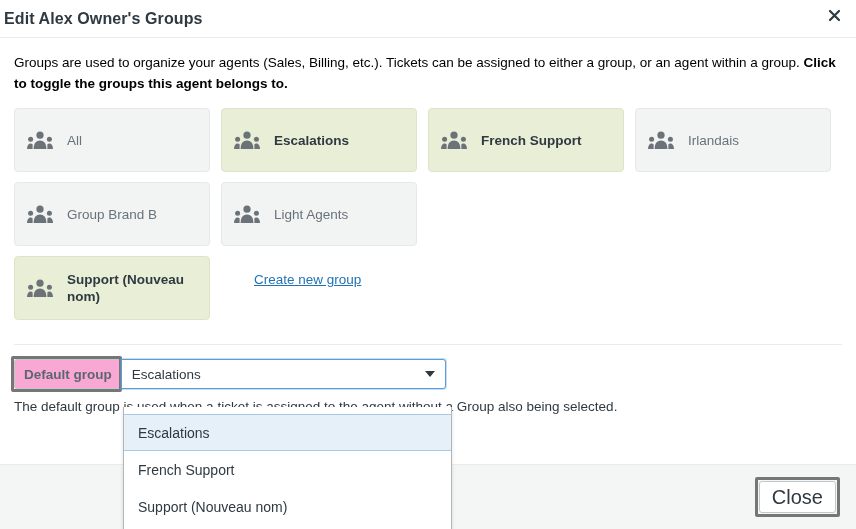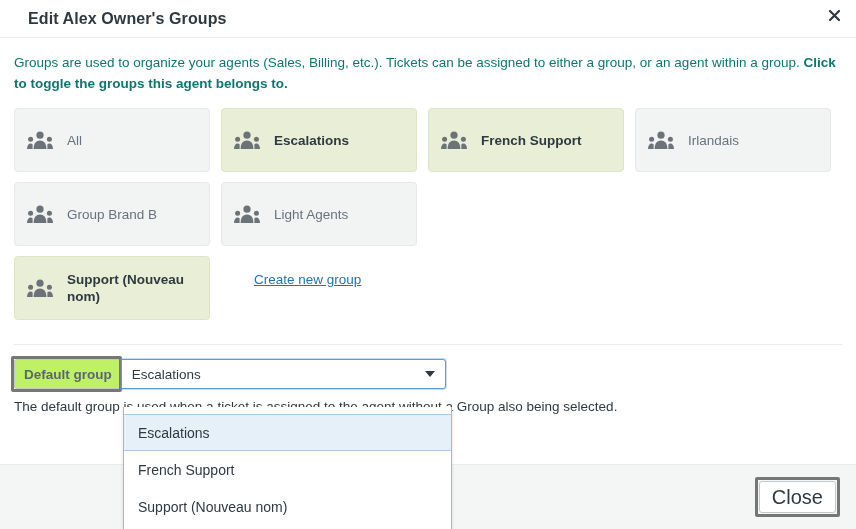--- a/index.html
+++ b/index.html
@@ -27,21 +27,21 @@
   }
 
   
   .modal-header {
     position: relative;
     height: 38px;
     flex: 0 0 38px;
     border-bottom: 1px solid #e9ebed;
     display: flex;
     align-items: center;
-    padding: 0 28px;
+    padding: 0 4px;
     box-sizing: border-box;
   }
   .modal-title {
     font-size: 16px;
     font-weight: bold;
     color: #2f3941;
     letter-spacing: 0.1px;
   }
   .close-x {
     position: absolute;
@@ -63,21 +63,21 @@
   .modal-body {
     position: relative;
     flex: 1 1 auto;
     padding: 14px 14px 0 14px;
     box-sizing: border-box;
   }
 
   .intro {
     font-size: 13.5px;
     line-height: 21px;
-    color: #0f766e;
+    color: #000000;
     max-width: 830px;
     margin: 0 0 14px 0;
   }
   .intro .bold { font-weight: bold; }
 
   
   .tile-grid {
     display: grid;
     grid-template-columns: repeat(4, 196px);
     column-gap: 11px;
@@ -156,21 +156,21 @@
     position: relative;
     display: flex;
   }
   .default-label {
     display: flex;
     align-items: center;
     padding: 0 9px;
     font-size: 13.5px;
     font-weight: bold;
     color: #5c6670;
-    background: #bef264;
+    background: #f9a8d4;
     border: 1px solid #c2c8cc;
     border-right: none;
     border-radius: 3px 0 0 3px;
     box-sizing: border-box;
     height: 30px;
     white-space: nowrap;
   }
   .focus-ring-dark {
     position: absolute;
     left: -3px;

